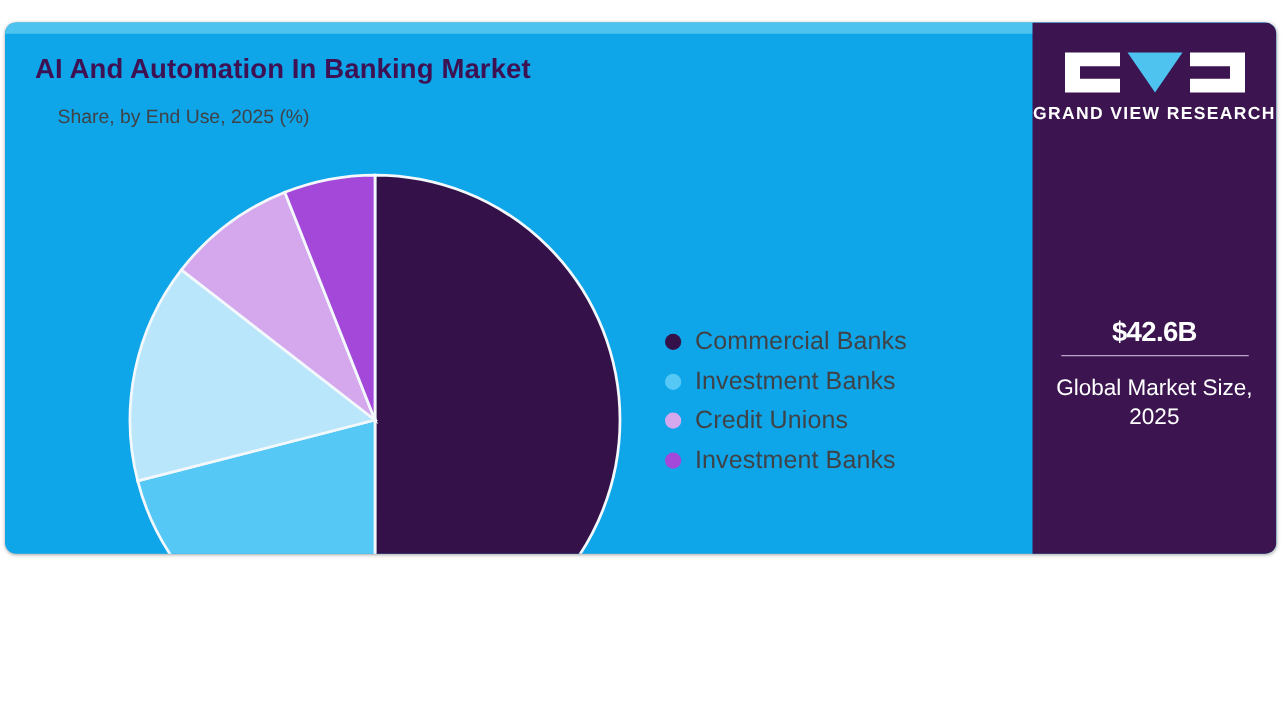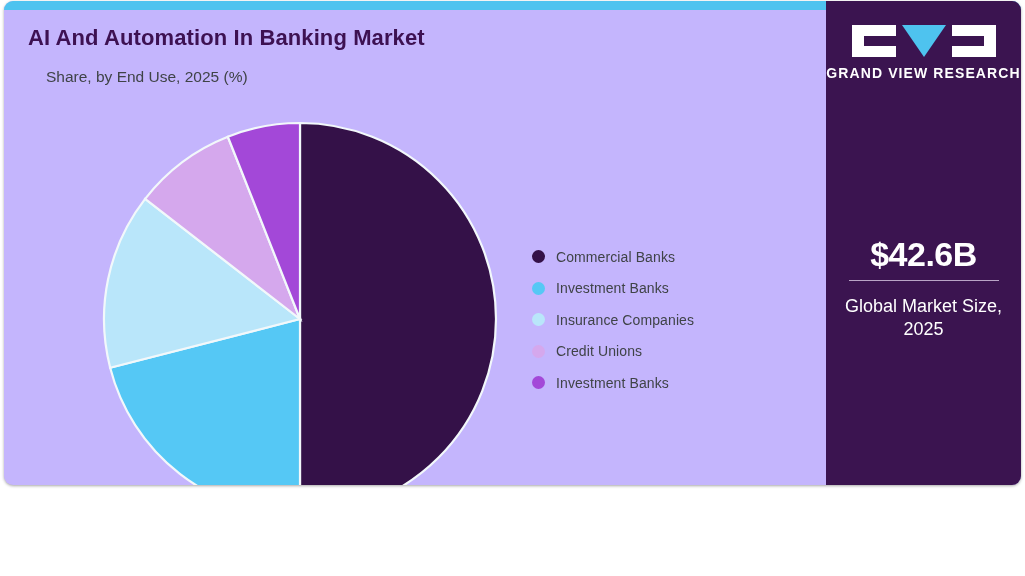--- a/index.html
+++ b/index.html
@@ -3,23 +3,23 @@
 <meta charset="utf-8">
 <style>
   html,body{margin:0;padding:0;}
   body{
     width:1025px;height:576px;
     background:#ffffff;
     font-family:"Liberation Sans", sans-serif;
     overflow:hidden;
   }
   #card{
-    position:absolute;left:4px;top:1px;
-    width:1017px;height:484px;
-    background:#c4b5fd;
+    position:absolute;left:4px;top:18px;
+    width:1017px;height:425px;
+    background:#0ea5e9;
     border-radius:9px;
     overflow:hidden;
     box-shadow:0 1px 3px rgba(0,0,0,.35);
   }
   #accent-bar{
     position:absolute;left:0;top:0;width:1017px;height:9px;
     background:#4ec3ef;
   }
   
   #header{position:absolute;left:24px;top:24px;width:760px;}
@@ -36,21 +36,21 @@
   
   #legend{position:absolute;left:528px;top:240px;}
   .legend-item{
     display:flex;align-items:center;height:31.5px;
   }
   .legend-dot{
     width:13px;height:13px;border-radius:50%;
     margin-right:11px;flex:0 0 auto;
   }
   .legend-label{
-    font-size:14px;color:#3f4347;white-space:nowrap;letter-spacing:.1px;
+    font-size:20px;color:#3f4347;white-space:nowrap;letter-spacing:.1px;
   }
   
   #side-panel{
     position:absolute;right:0;top:0;width:195px;height:570px;
     background:#3b1450;
   }
   
   #logo-block{position:absolute;left:0;top:24px;width:195px;text-align:center;}
   #logo-marks{
     display:flex;justify-content:center;align-items:flex-start;
@@ -70,21 +70,21 @@
     border-right:22px solid transparent;
     border-top:32px solid #4ec3ef;
   }
   #logo-text{
     margin-top:8px;font-size:14px;font-weight:bold;color:#ffffff;
     letter-spacing:1.1px;
   }
   
   #stat-block{position:absolute;left:0;top:236px;width:195px;text-align:center;}
   #stat-value{
-    font-size:34px;font-weight:bold;color:#ffffff;letter-spacing:-.5px;
+    font-size:22px;font-weight:bold;color:#ffffff;letter-spacing:-.5px;
     line-height:1.05;
   }
   #stat-rule{
     width:150px;height:1px;background:#b9a4c6;margin:7px auto 8px auto;
   }
   #stat-caption{
     font-size:18px;color:#ffffff;line-height:1.3;padding:0 14px;font-weight:400;margin-top:14px;
   }
   
   #source-block{position:absolute;left:14px;bottom:18px;width:178px;text-align:left;}
@@ -118,24 +118,20 @@
   <div id="legend">
       <div class="legend-item">
         <span class="legend-dot" style="background: rgb(52, 17, 72);"></span>
         <span class="legend-label">Commercial Banks</span>
       </div>
       <div class="legend-item">
         <span class="legend-dot" style="background: rgb(85, 200, 245);"></span>
         <span class="legend-label">Investment Banks</span>
       </div>
       <div class="legend-item">
-        <span class="legend-dot" style="background: rgb(185, 230, 250);"></span>
-        <span class="legend-label">Insurance Companies</span>
-      </div>
-      <div class="legend-item">
         <span class="legend-dot" style="background: rgb(213, 168, 237);"></span>
         <span class="legend-label">Credit Unions</span>
       </div>
       <div class="legend-item">
         <span class="legend-dot" style="background: rgb(163, 72, 216);"></span>
         <span class="legend-label">Investment Banks</span>
       </div>
     </div>
 
   <div id="side-panel">

